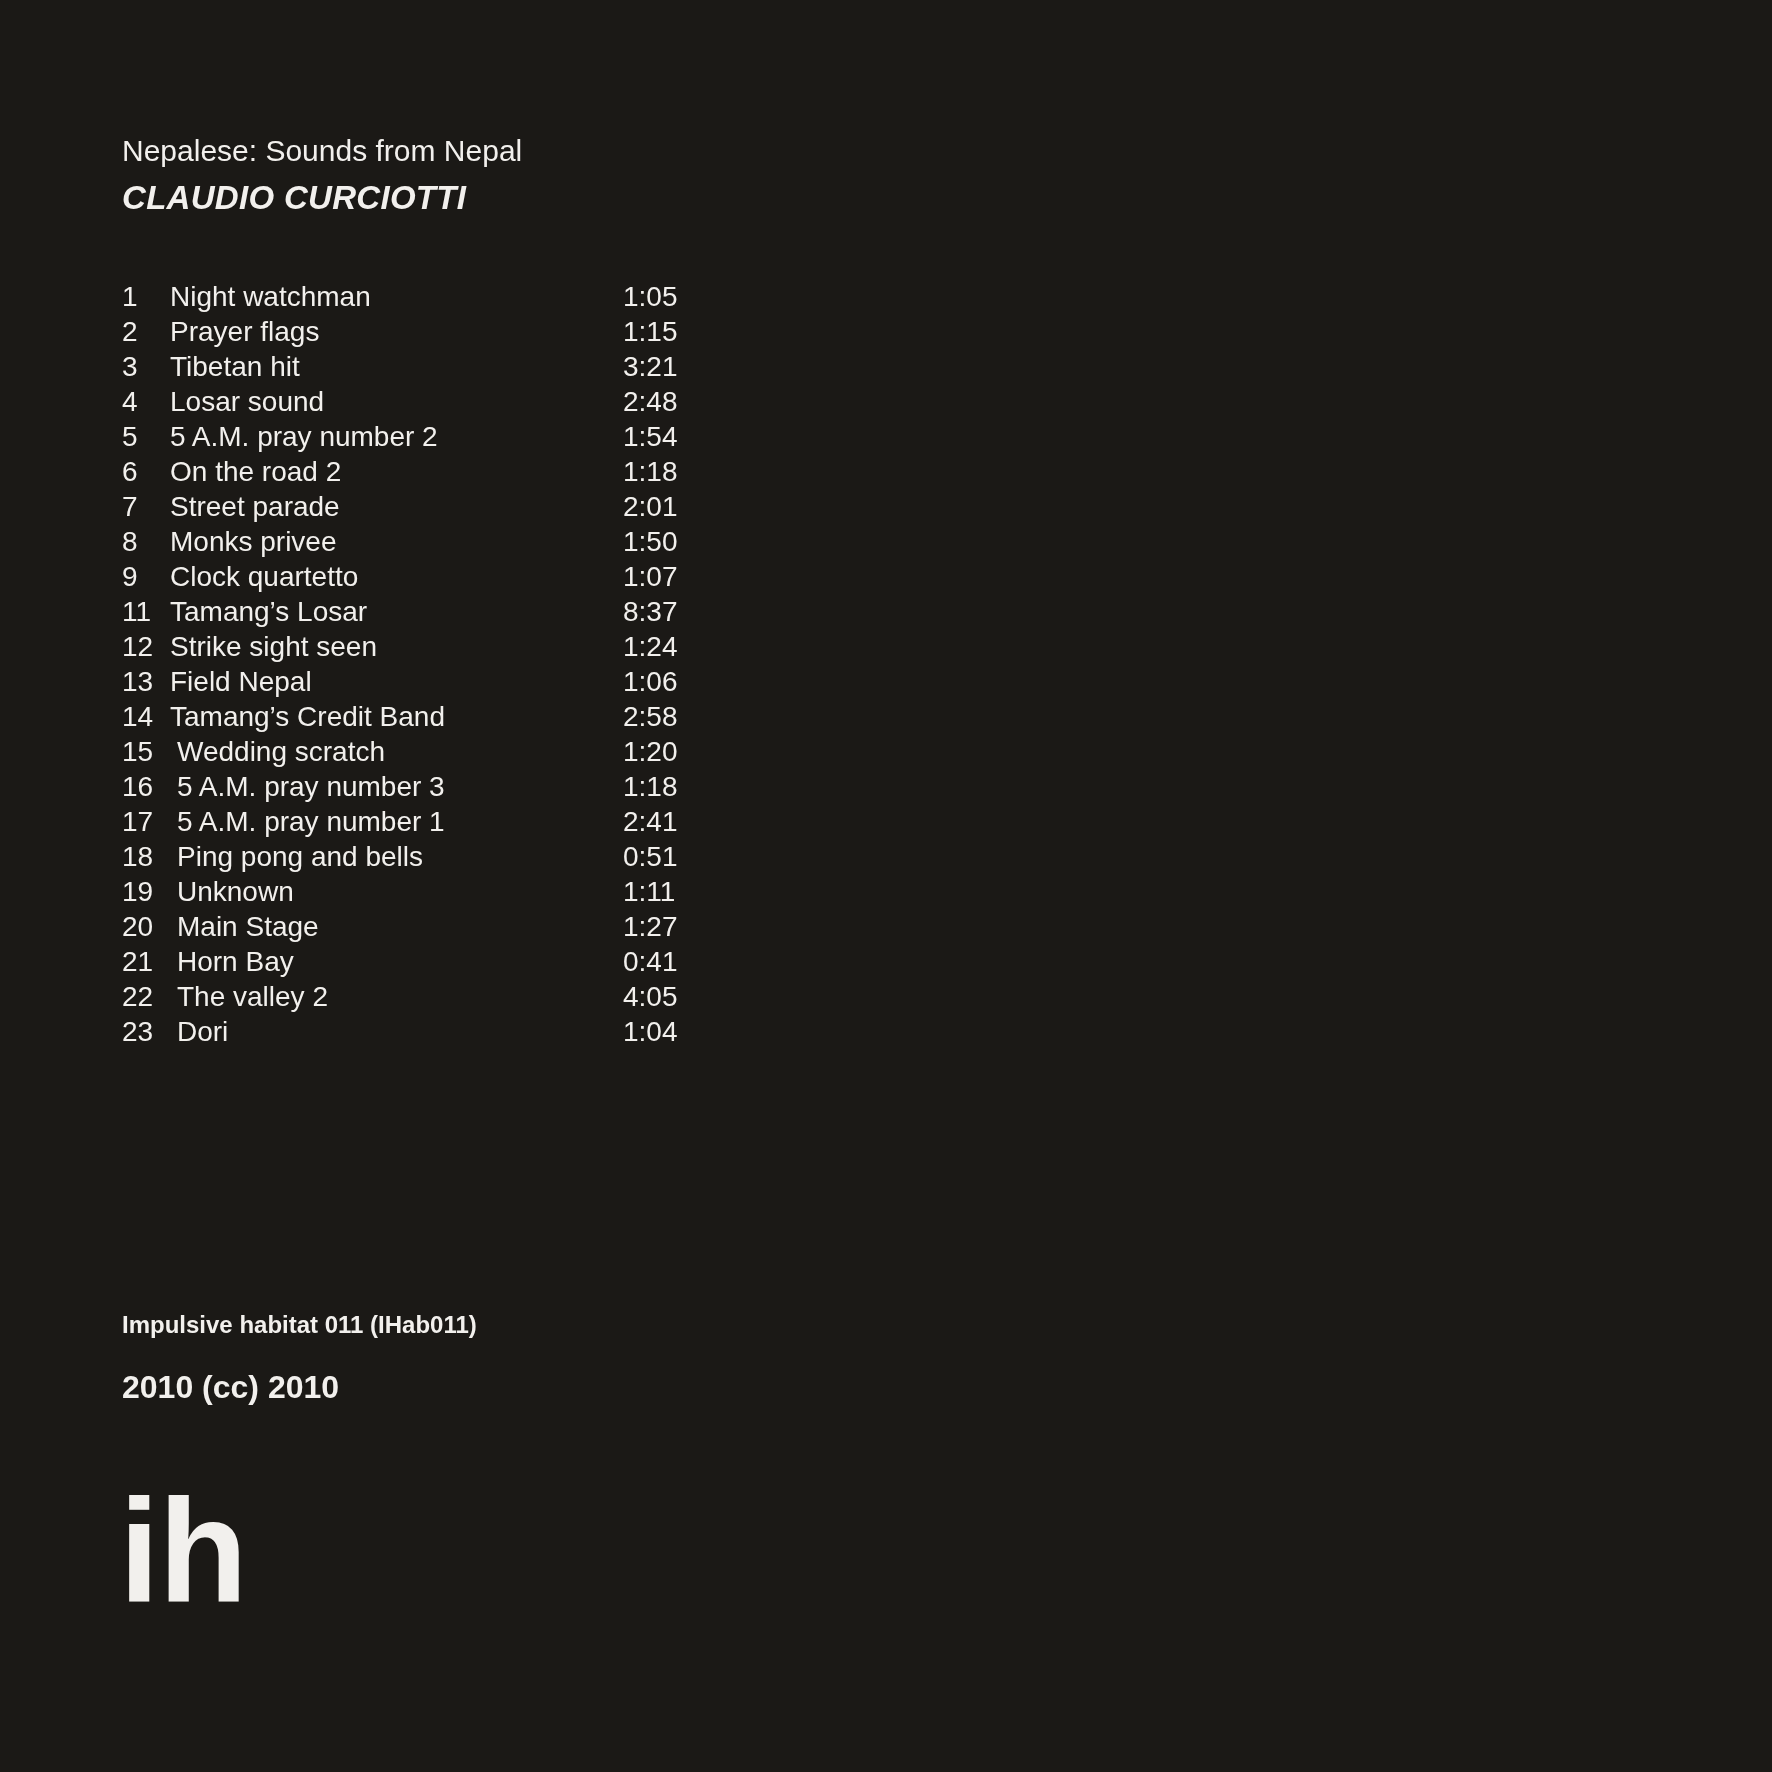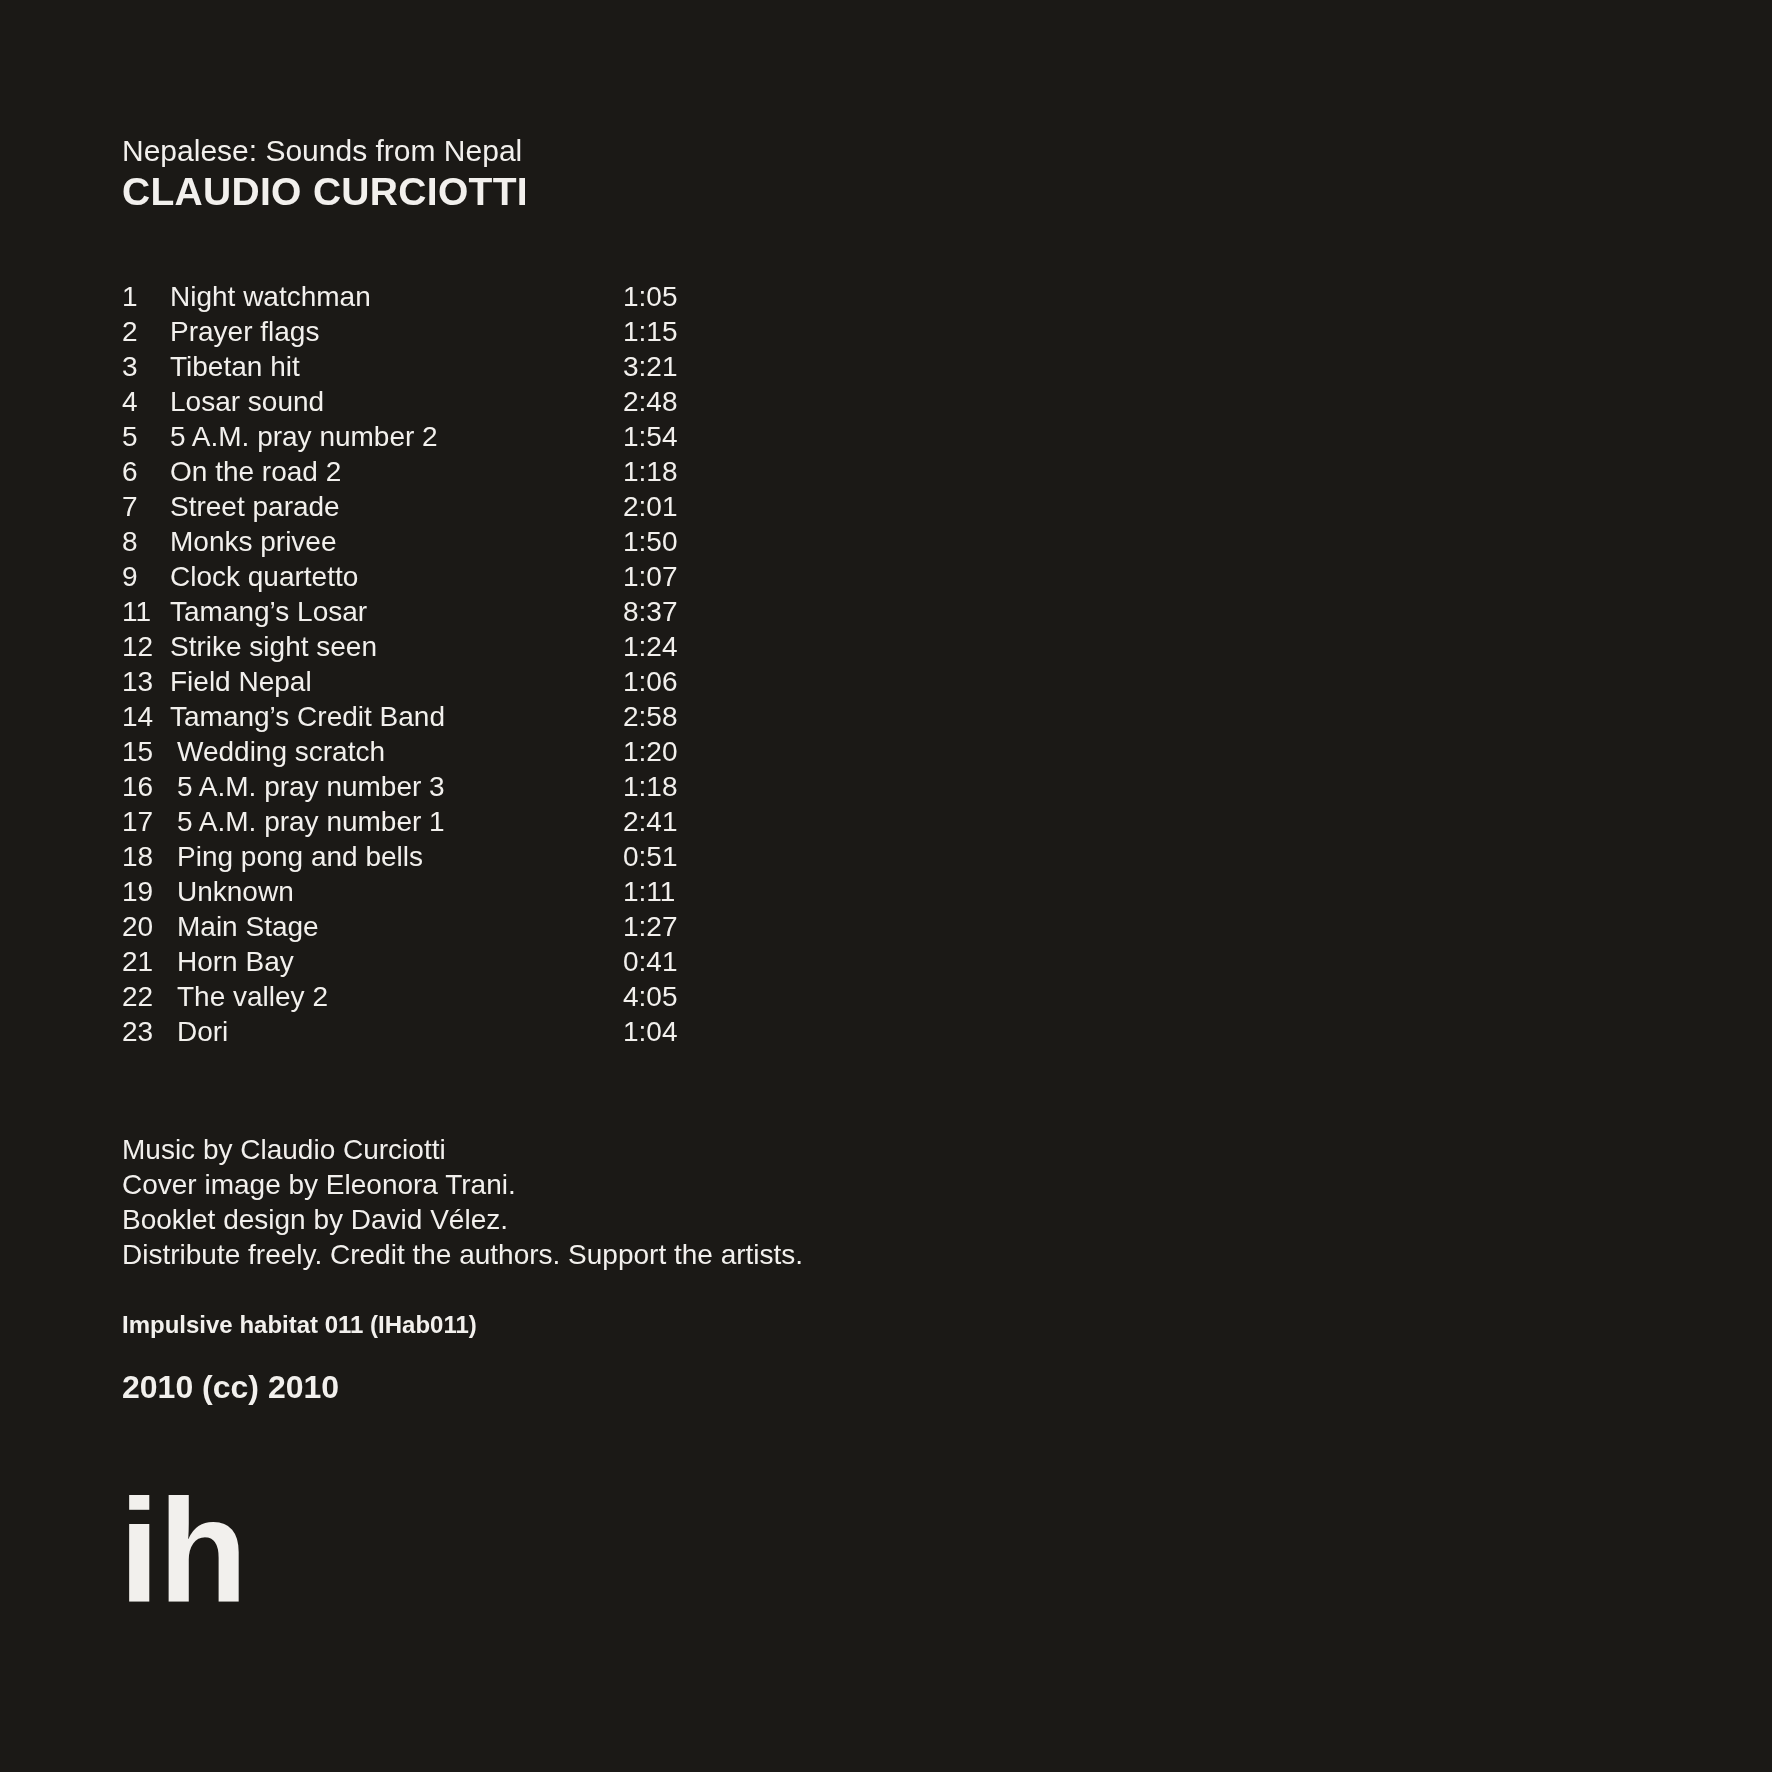--- a/index.html
+++ b/index.html
@@ -25,25 +25,26 @@
     position: absolute;
     left: 122px;
     top: 133px;
     font-size: 30px;
     line-height: 35px;
     font-weight: normal;
   }
   .album-artist {
     position: absolute;
     left: 122px;
-    top: 172px;
-    font-size: 39px;
+    top: 178px;
+    font-size: 33px;
     line-height: 40px;
     font-weight: bold;
     letter-spacing: 0.3px;
+    font-style: italic;
   }
   .tracklist {
     position: absolute;
     left: 122px;
     top: 279px;
     width: 580px;
   }
   .track-row {
     position: relative;
     height: 35px;
@@ -236,29 +237,20 @@
     <span class="track-time">4:05</span>
   </div>
 
   <div class="track-row indent">
     <span class="track-num">23</span>
     <span class="track-title">Dori</span>
     <span class="track-time">1:04</span>
   </div>
 </div>
 
-  <div class="credits" id="credits">
-  <div class="credit-line">Music by Claudio Curciotti</div>
-
-  <div class="credit-line">Cover image by Eleonora Trani.</div>
-
-  <div class="credit-line">Booklet design by David Vélez.</div>
-
-  <div class="credit-line">Distribute freely. Credit the authors. Support the artists.</div>
+
+  <div class="catalog-line">Impulsive habitat 011 (IHab011)</div>
+
+  <div class="year-line">2010 (cc) 2010</div>
+
+  <div class="label-logo">ih</div>
+
 </div>
 
-  <div class="catalog-line">Impulsive habitat 011 (IHab011)</div>
-
-  <div class="year-line">2010 (cc) 2010</div>
-
-  <div class="label-logo">ih</div>
-
-</div>
-
 </body></html>

